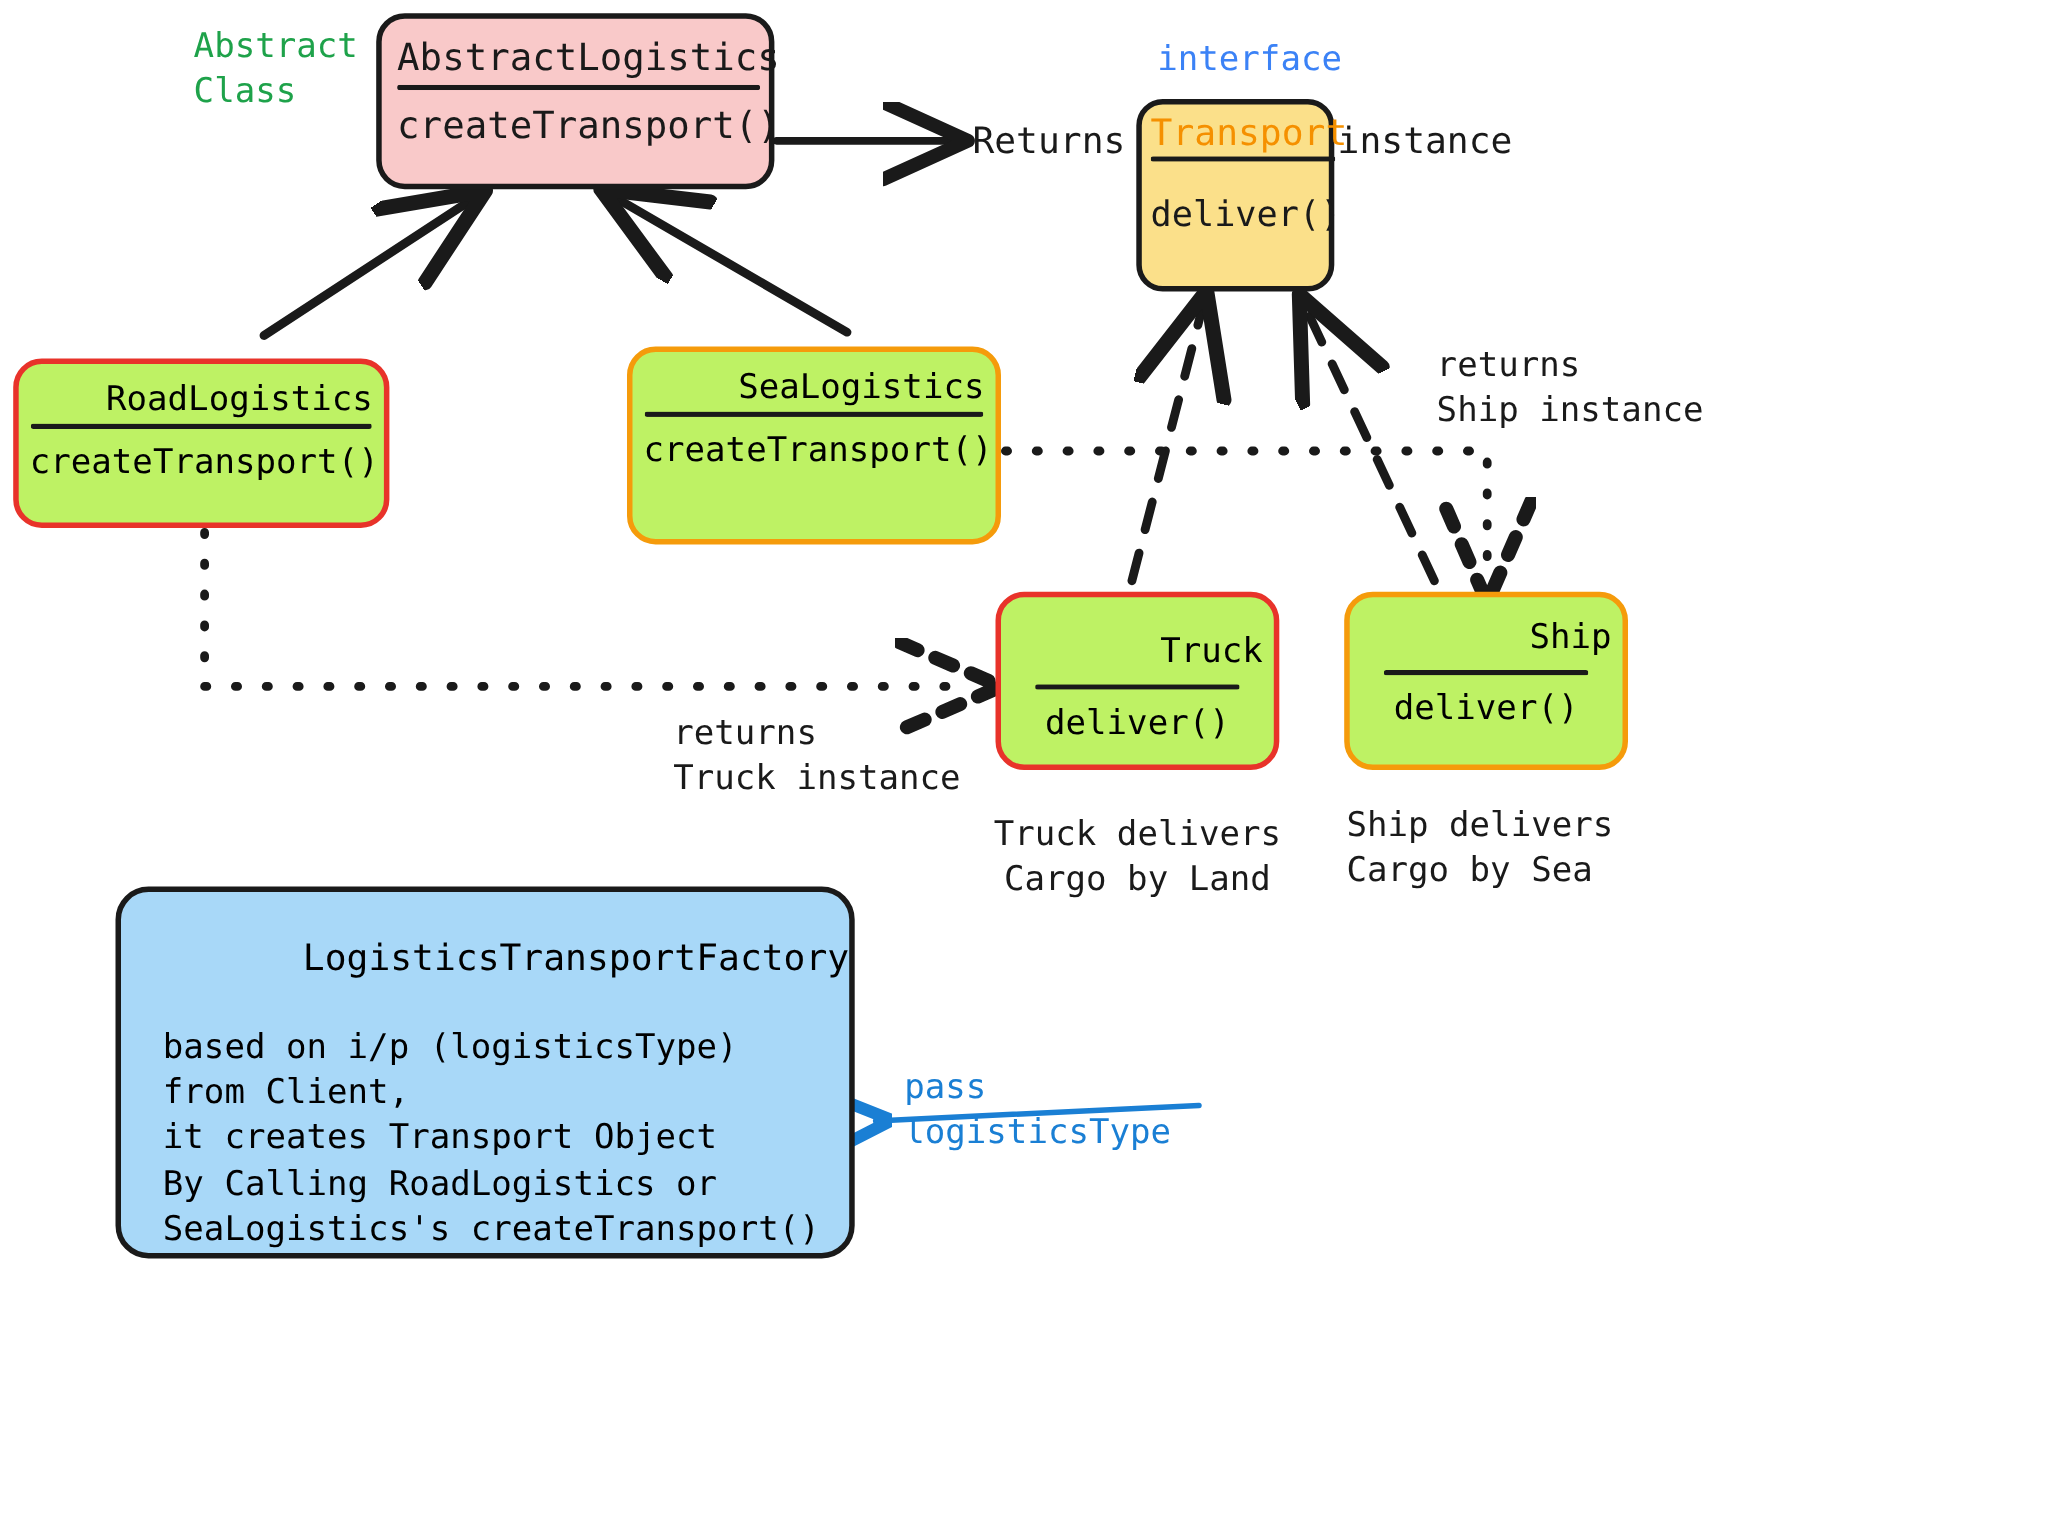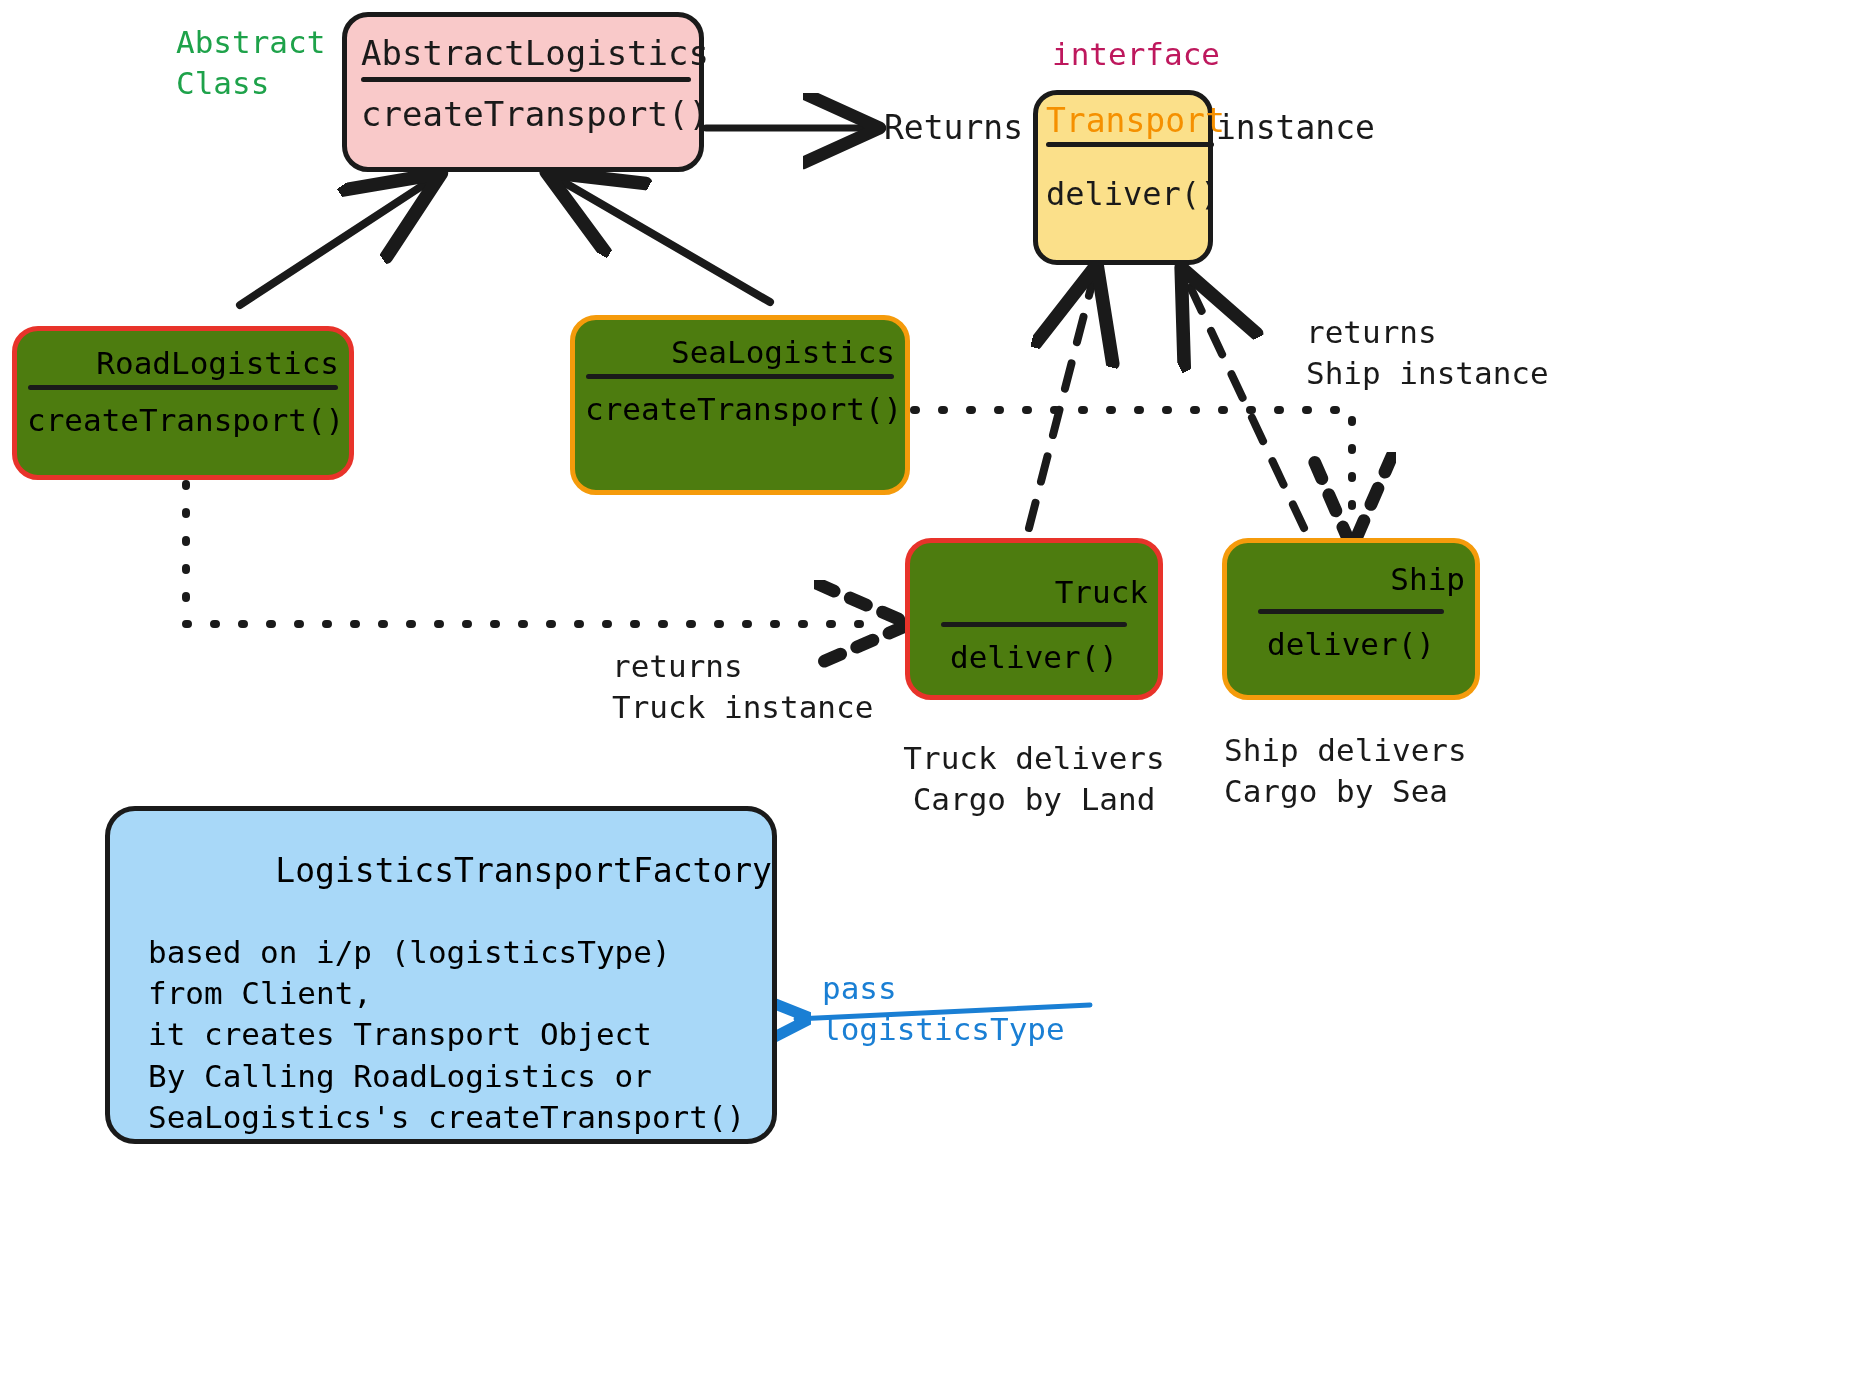--- a/index.html
+++ b/index.html
@@ -2,21 +2,21 @@
 <html><head>
 <meta charset="utf-8">
 <style>
   html,body{margin:0;padding:0;background:#ffffff;}
   body{width:1868px;height:1389px;overflow:hidden;
        font-family:"DejaVu Sans Mono","Liberation Mono",monospace;}
   #stage{position:relative;width:1868px;height:1389px;}
 
   svg.edges{position:absolute;left:0;top:0;width:1868px;height:1389px;pointer-events:none;}
 
-  .node{position:absolute;box-sizing:border-box;background:#4d7c0f;}
+  .node{position:absolute;box-sizing:border-box;background:#bef264;}
   .node .title{text-align:right;white-space:nowrap;}
   .node .rule{height:0;border-top:5px solid #1a1a1a;border-radius:3px;margin:6px auto 0 auto;}
   .node .method{text-align:center;white-space:nowrap;}
 
   
   #n-abstract{left:342px;top:12px;width:362px;height:160px;
       background:#f9c9c9;border:5px solid #1a1a1a;border-radius:26px;padding:10px 14px 0 14px;}
   #n-abstract .title{font-size:34px;color:#1a1a1a;margin-top:6px;}
   #n-abstract .rule{width:330px;margin-top:4px;}
   #n-abstract .method{font-size:34px;color:#1a1a1a;margin-top:12px;}
@@ -62,21 +62,21 @@
   #n-factory .title{font-size:33px;margin-top:10px;}
   #n-factory .body{font-size:31px;line-height:1.33;margin:42px 0 0 38px;white-space:pre;}
 
   
   #n-client{left:1095px;top:923px;width:370px;height:160px;
       background:#a8d8f8;border:5px solid #1a7fd4;border-radius:26px;}
   #n-client .title{font-size:34px;color:#1a7fd4;line-height:150px;}
 
   .lbl{position:absolute;white-space:pre;color:#1a1a1a;}
   #lbl-abstract-class{left:176px;top:22px;font-size:31px;color:#1ea24a;line-height:1.33;}
-  #lbl-interface{left:1052px;top:36px;font-size:31px;color:#be185d;}
+  #lbl-interface{left:1052px;top:36px;font-size:31px;color:#3b82f6;}
   #lbl-returns{left:884px;top:108px;font-size:33px;}
   #lbl-instance{left:1216px;top:108px;font-size:33px;}
   #lbl-returns-ship{left:1306px;top:312px;font-size:31px;line-height:1.33;}
   #lbl-returns-truck{left:612px;top:646px;font-size:31px;line-height:1.33;}
   #lbl-truck-cap{left:900px;top:738px;font-size:31px;line-height:1.33;text-align:center;width:268px;}
   #lbl-ship-cap{left:1224px;top:730px;font-size:31px;line-height:1.33;}
   #lbl-pass{left:822px;top:968px;font-size:31px;color:#1a7fd4;line-height:1.33;}
 </style>
 </head>
 <body>

